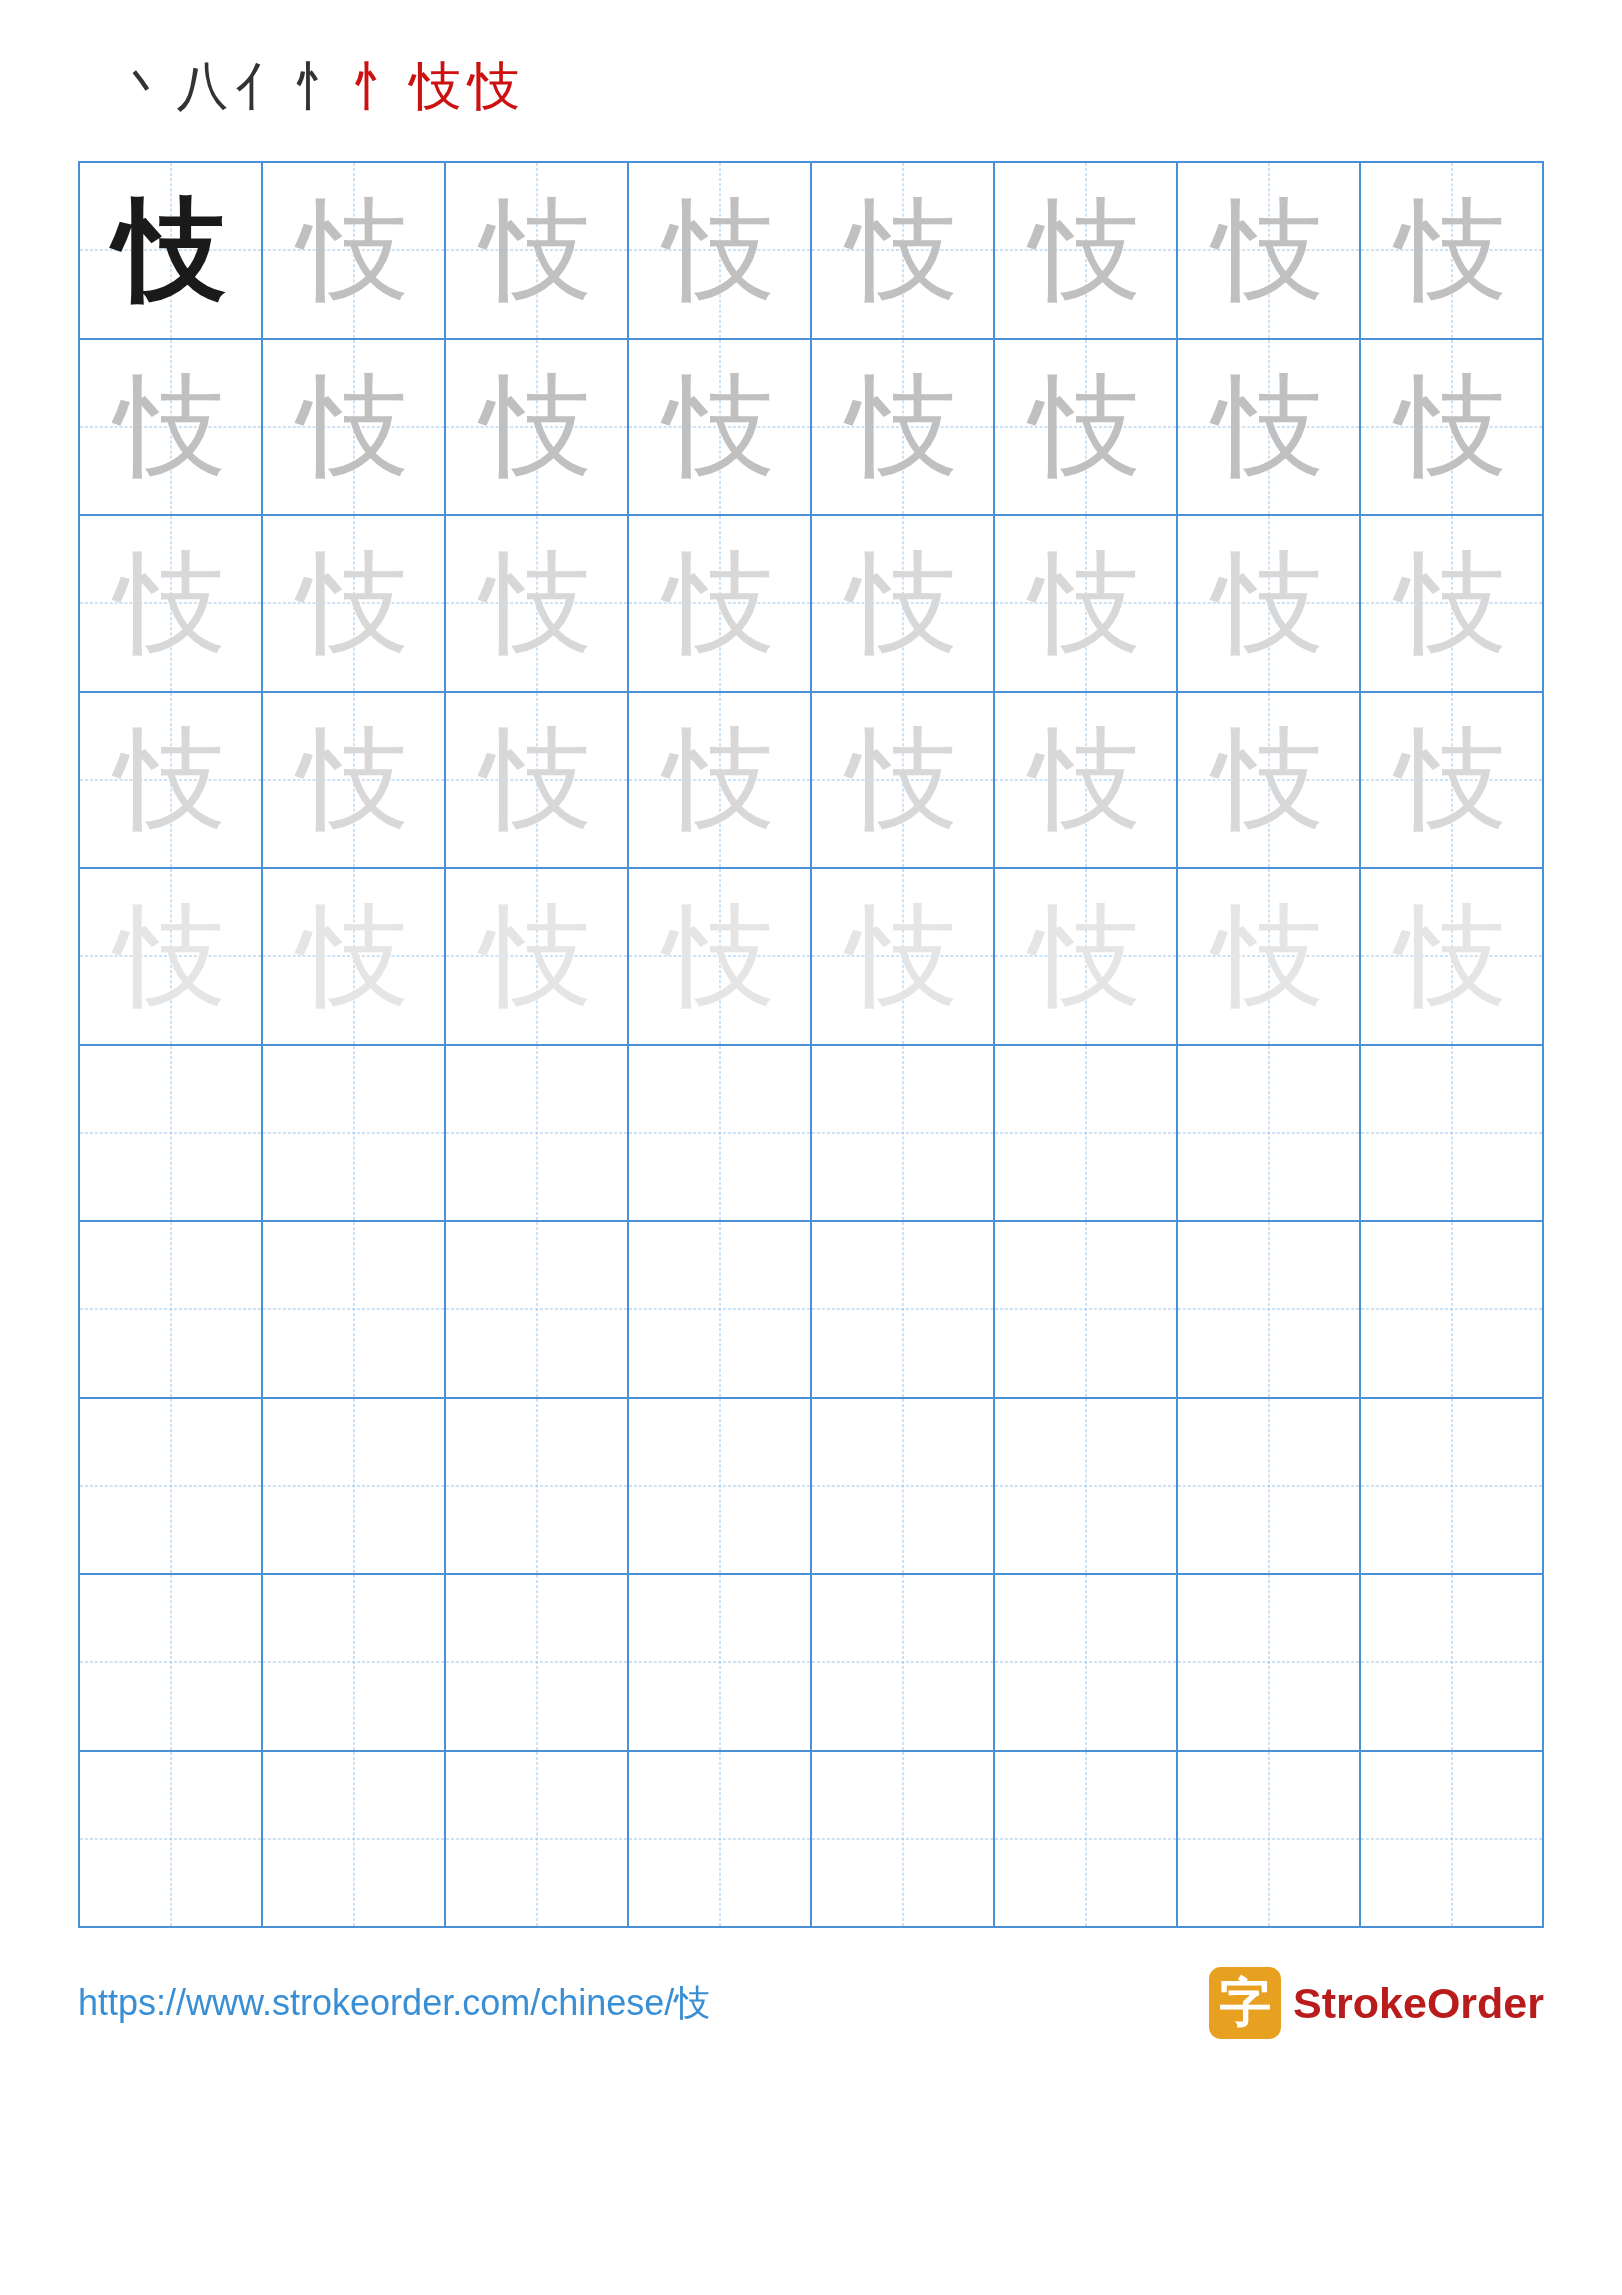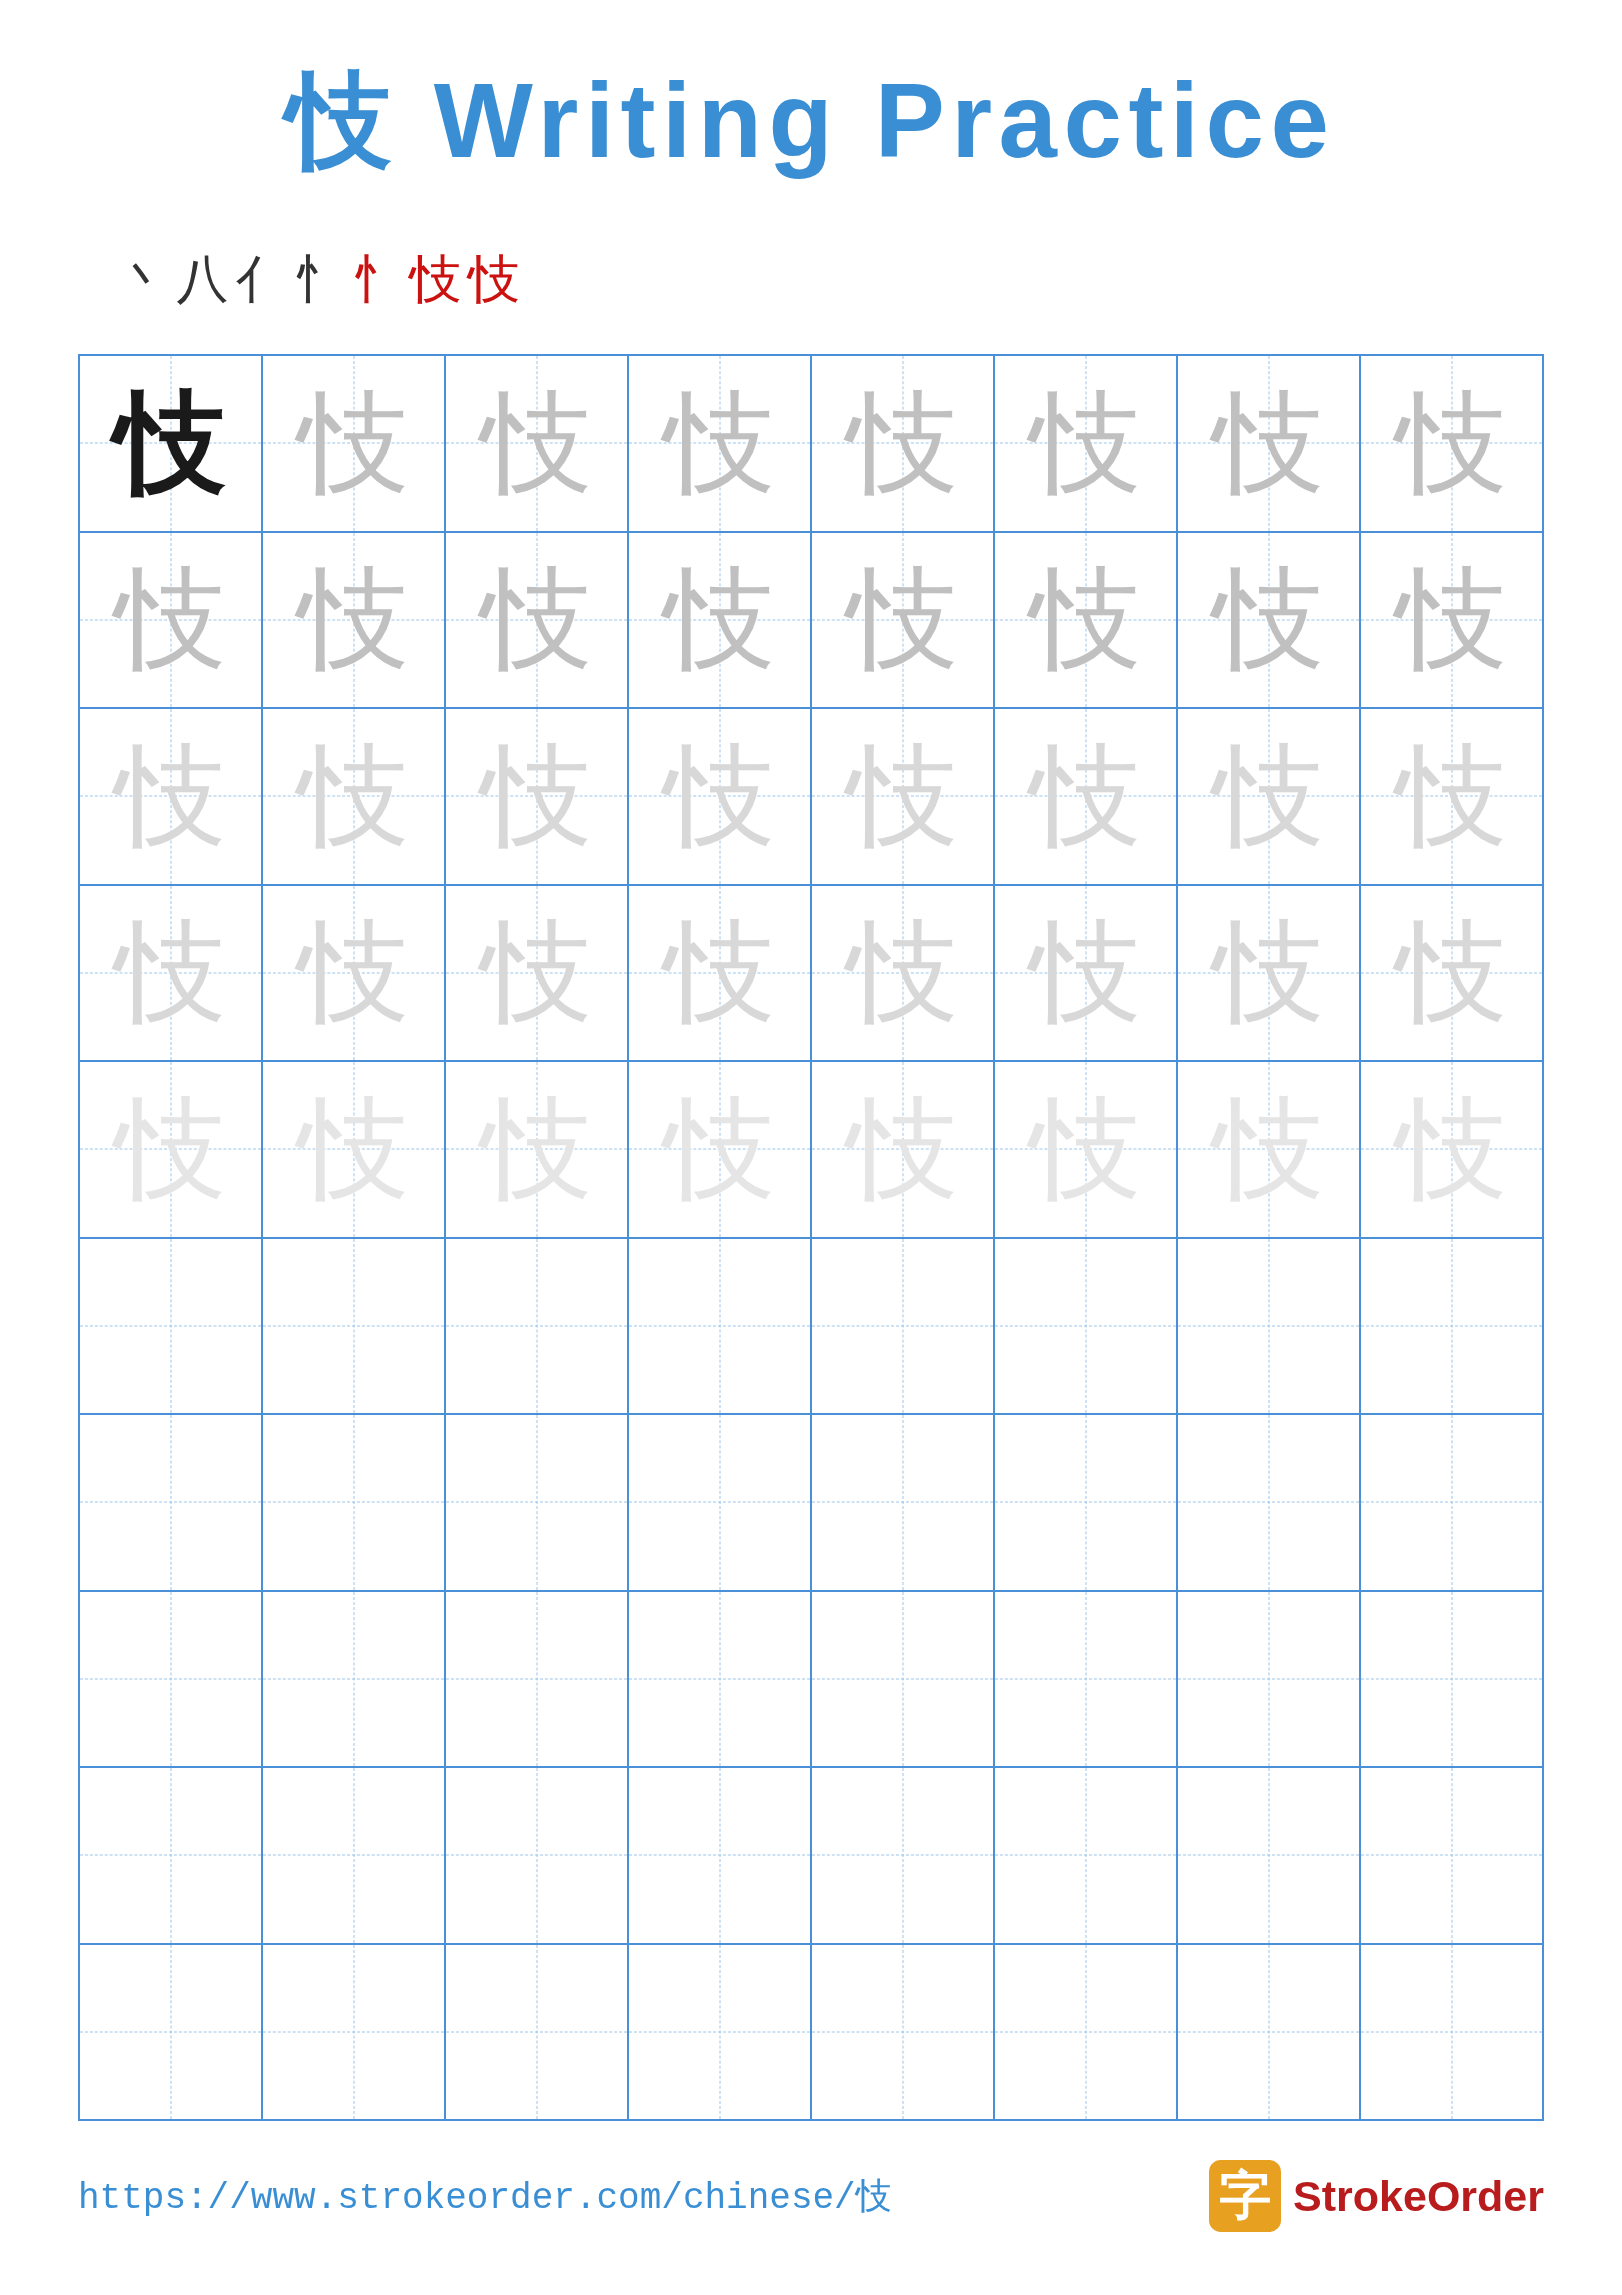--- a/index.html
+++ b/index.html
@@ -144,21 +144,21 @@
       display: flex;
       align-items: center;
       justify-content: space-between;
       width: 1466px;
       margin-top: 39px;
     }
 
     .footer-url {
       font-size: 36px;
       color: #3a8fd4;
-      font-family: Liberation Mono, monospace;
+      font-family: Liberation Sans, sans-serif;
       text-decoration: none;
     }
 
     .footer-logo {
       display: flex;
       align-items: center;
       gap: 11.8px;
     }
 
     .footer-logo-box {
@@ -180,21 +180,20 @@
       font-weight: bold;
       color: #b91c1c;
       font-family: Arial, sans-serif;
     }
   </style>
 </head>
 <body>
 
 <div class="page">
 
-  <h1 class="title">忮 Writing Practice</h1>
 
   <div class="stroke-order-row">
     <div class="stroke-sequence">
 
       <span class="stroke-seq-item">丶</span>
       <span class="stroke-seq-item">八</span>
       <span class="stroke-seq-item" style="font-size:51px;">亻</span>
       <span class="stroke-seq-item">忄</span>
       <span class="stroke-seq-item red" style="color:#cc1111;">忄</span>
       <span class="stroke-seq-item red" style="color:#cc1111;">忮</span>

